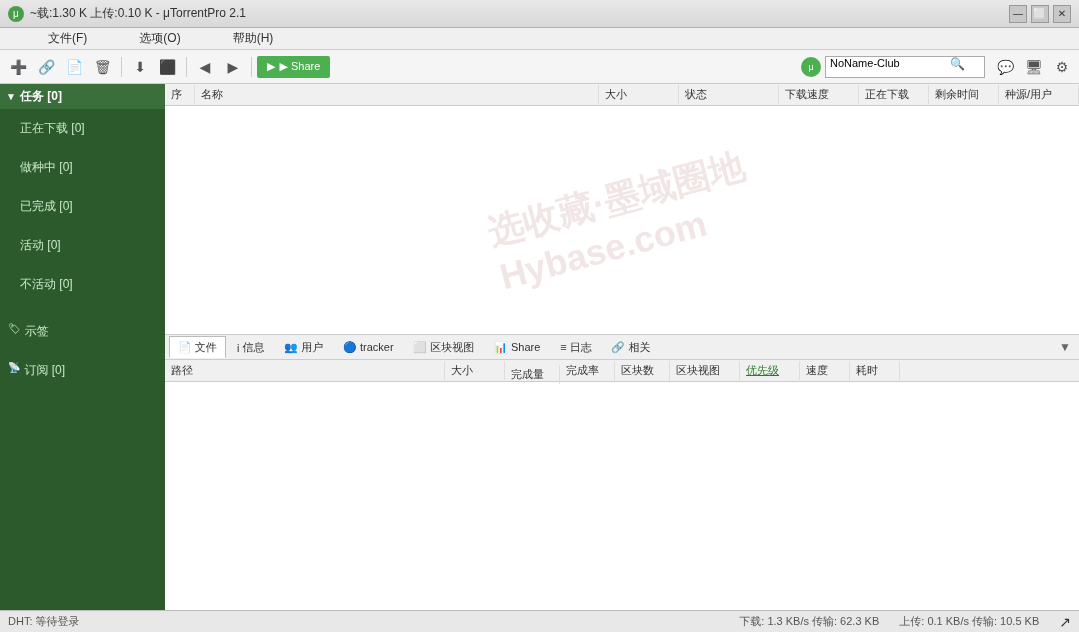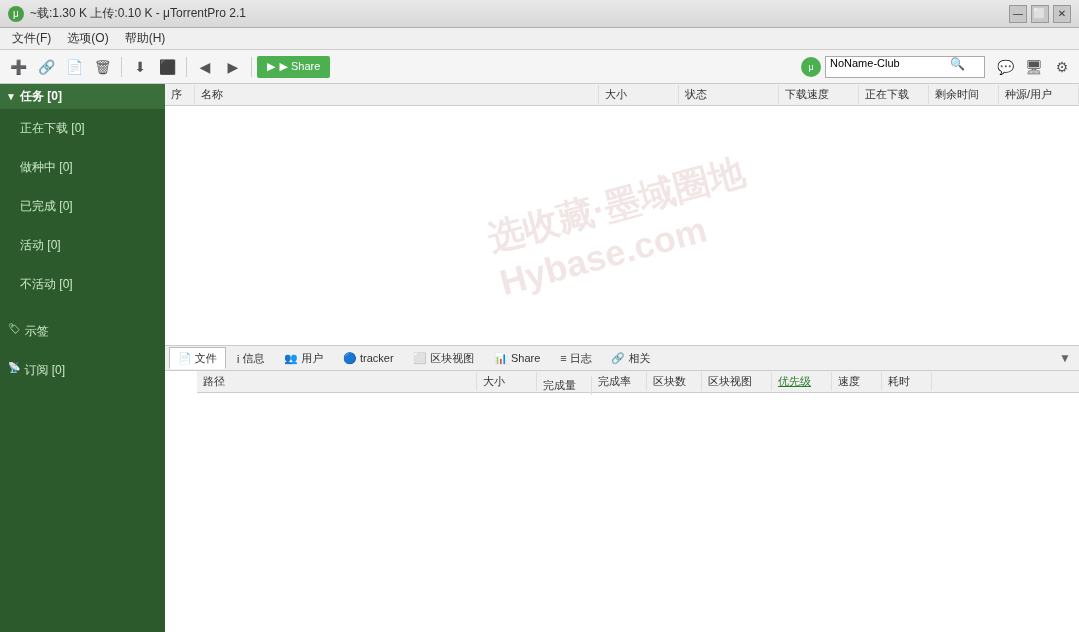--- a/index.html
+++ b/index.html
@@ -67,20 +67,21 @@
       align-items: center;
       padding: 0 4px;
       border-bottom: 1px solid #ccc;
       flex-shrink: 0;
     }
     .menu-item {
       padding: 2px 8px;
       font-size: 12px;
       color: #333;
       cursor: pointer;
+      margin-left: 36px;
     }
     .toolbar {
       background: #f5f5f5;
       height: 34px;
       display: flex;
       align-items: center;
       padding: 0 6px;
       border-bottom: 1px solid #ccc;
       flex-shrink: 0;
       gap: 2px;
@@ -269,21 +270,20 @@
       align-items: center;
       justify-content: center;
       cursor: pointer;
       color: #666;
     }
     .files-panel {
       flex: 1;
       background: white;
       overflow: hidden;
       position: relative;
-      padding-left: 32px;
     }
     .files-header {
       display: flex;
       background: #f0f0f0;
       border-bottom: 1px solid #ccc;
       height: 22px;
       align-items: center;
     }
     .files-col {
       padding: 2px 6px;
@@ -477,13 +477,20 @@
           <div class="files-col files-col-blockmap">区块视图</div>
           <div class="files-col files-col-priority">优先级</div>
           <div class="files-col files-col-speed">速度</div>
           <div class="files-col files-col-time2">耗时</div>
         </div>
         <div style="flex:1;background:white;height:calc(100% - 22px);"></div>
       </div>
     </div>
   </div>
 
+  <div class="status-bar">
+    <span class="status-item">DHT: 等待登录</span>
+    <span class="status-spacer"></span>
+    <span class="status-item">下载: 1.3 KB/s 传输: 62.3 KB</span>
+    <span class="status-item">上传: 0.1 KB/s 传输: 10.5 KB</span>
+    <span style="color:#333;font-size:14px;">↗</span>
+  </div>
 </div>
 
 </body></html>

